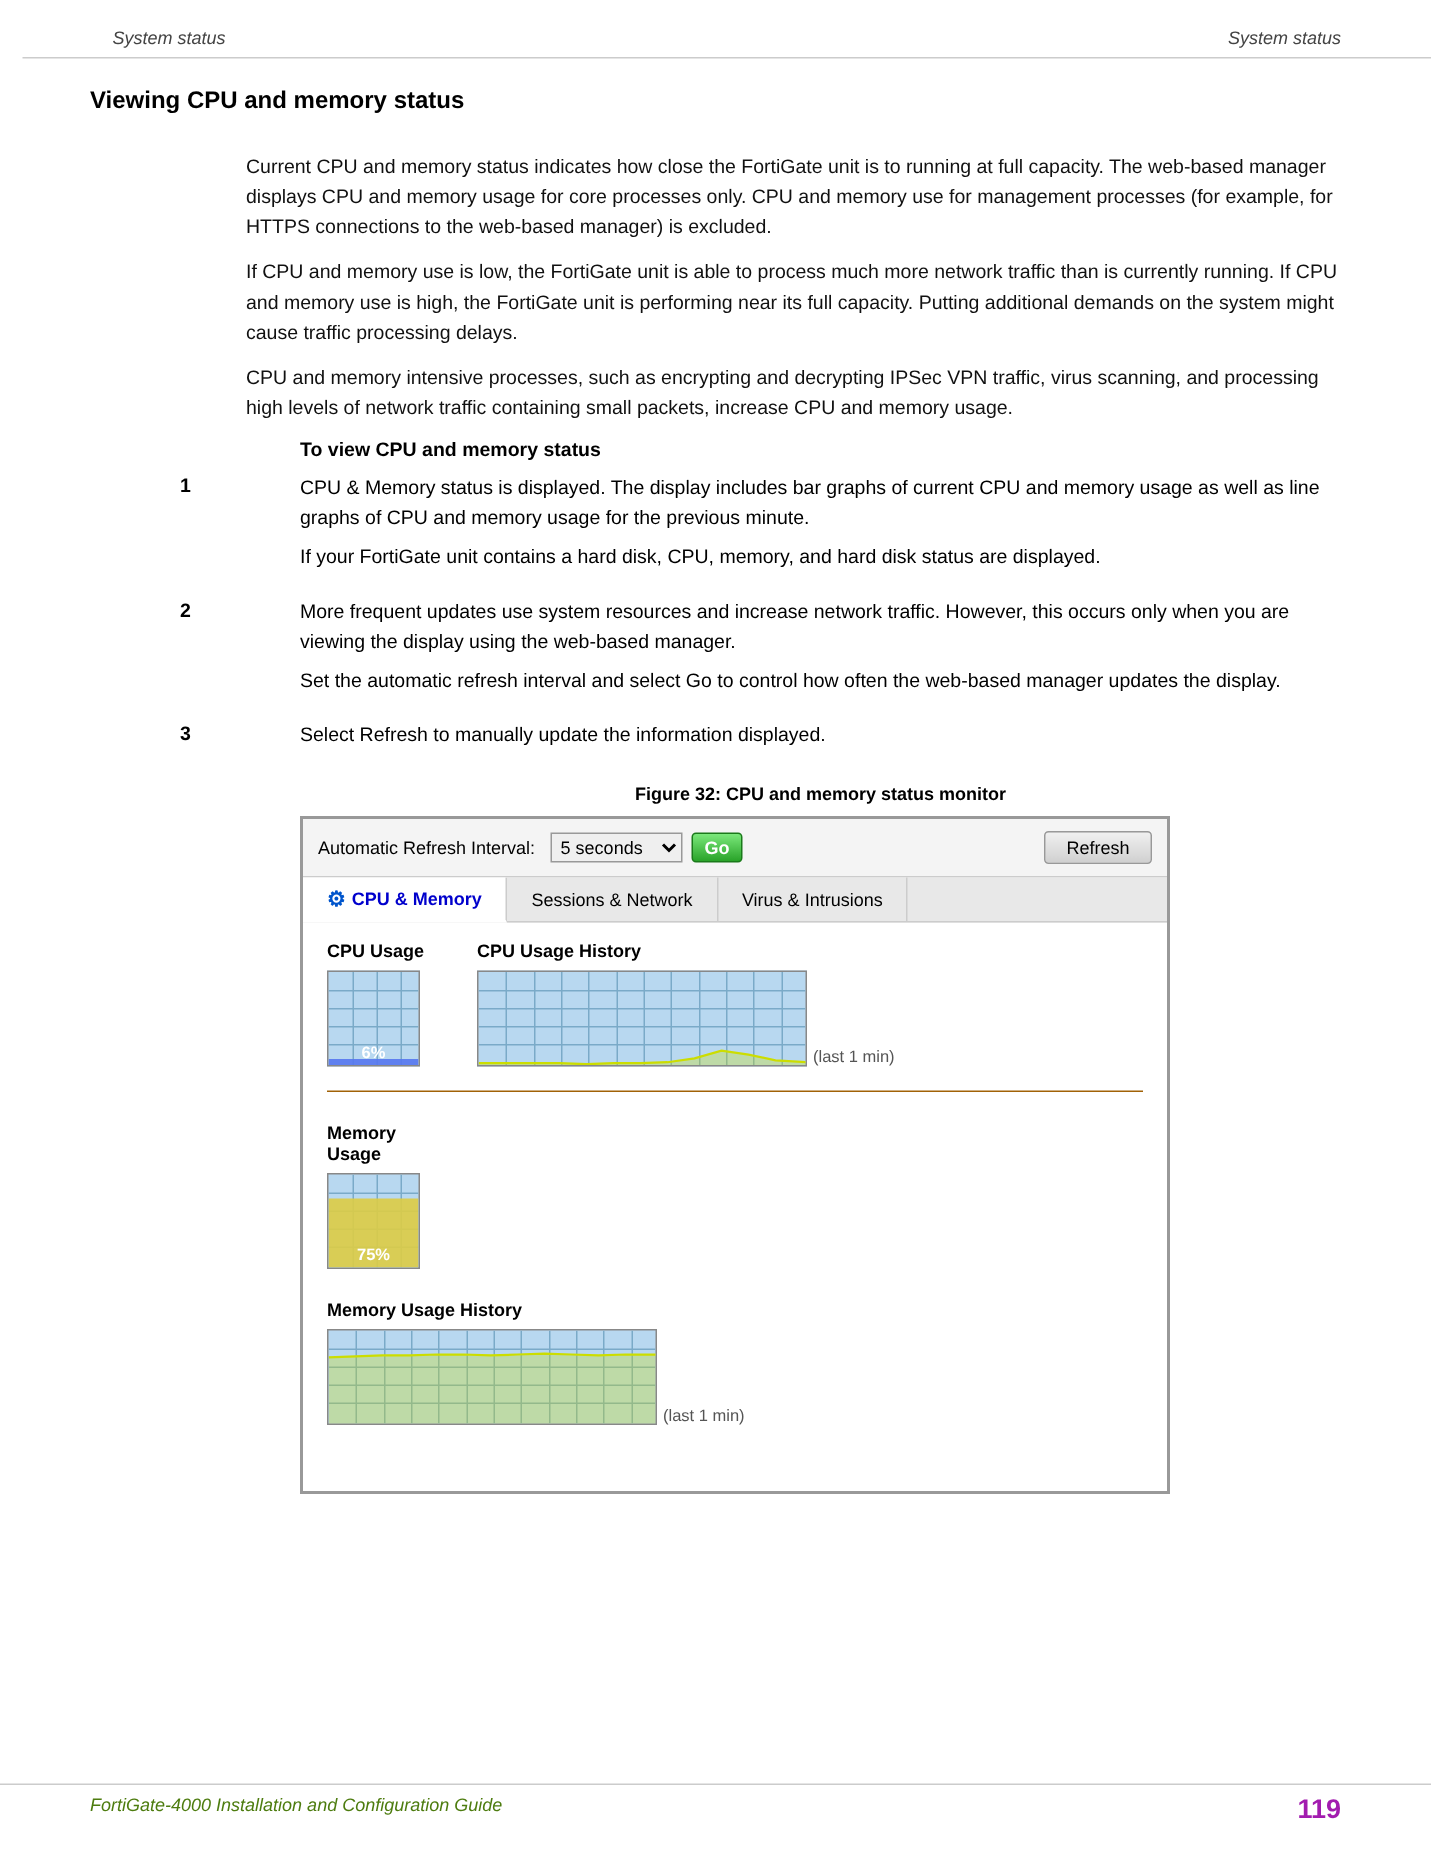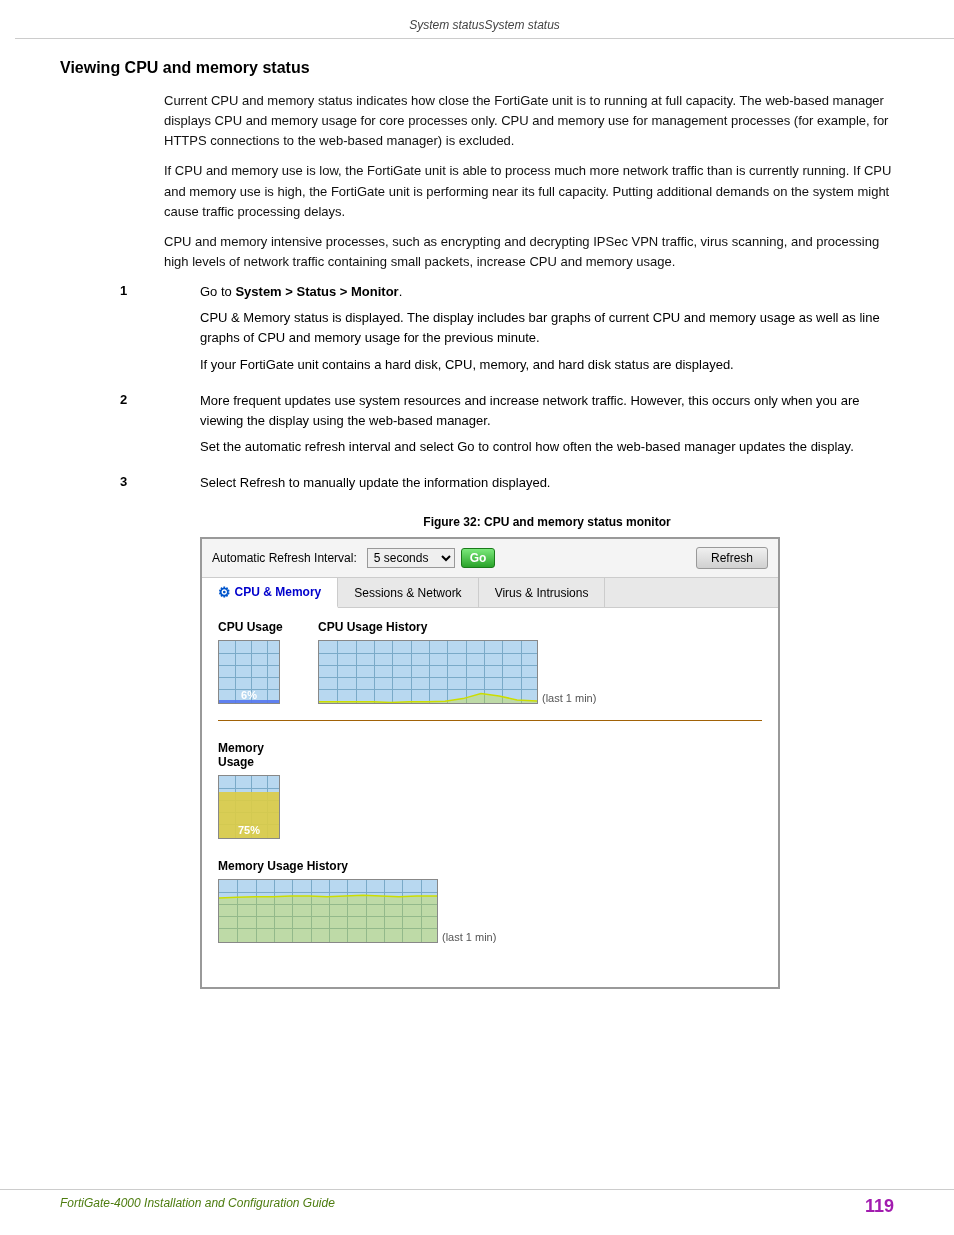--- a/index.html
+++ b/index.html
@@ -17,41 +17,41 @@
       width: 954px;
       min-height: 1235px;
       padding: 0;
       position: relative;
       background: #fff;
     }
 
     
     .page-header {
       display: flex;
-      justify-content: center;
+      justify-content: space-between;
       padding: 18px 60px 6px 60px;
       border-bottom: 1px solid #ccc;
       margin-left: 15px;
     }
     .page-header span {
       font-style: italic;
       font-size: 12px;
       color: #444;
     }
 
     
     .main-content {
       padding: 20px 60px 20px 60px;
     }
 
     
     .section-title {
       font-size: 16px;
       font-weight: bold;
-      margin-bottom: 14px;
+      margin-bottom: 24px;
     }
 
     
     .body-text {
       margin-left: 104px;
       margin-bottom: 10px;
       font-size: 13px;
       line-height: 1.55;
       color: #111;
     }
@@ -269,27 +269,27 @@
   </div>
 
   <div class="main-content">
 
     <div class="section-title">Viewing CPU and memory status</div>
 
     <div class="body-text">Current CPU and memory status indicates how close the FortiGate unit is to running at full capacity. The web-based manager displays CPU and memory usage for core processes only. CPU and memory use for management processes (for example, for HTTPS connections to the web-based manager) is excluded.</div>
     <div class="body-text">If CPU and memory use is low, the FortiGate unit is able to process much more network traffic than is currently running. If CPU and memory use is high, the FortiGate unit is performing near its full capacity. Putting additional demands on the system might cause traffic processing delays.</div>
     <div class="body-text">CPU and memory intensive processes, such as encrypting and decrypting IPSec VPN traffic, virus scanning, and processing high levels of network traffic containing small packets, increase CPU and memory usage.</div>
 
+    <div class="sub-heading">To view CPU and memory status</div>
 
     <div class="numbered-list">
 
       <div class="numbered-item">
         <div class="number">1</div>
         <div class="content">
-          <p>Go to <strong>System &gt; Status &gt; Monitor</strong>.</p>
           <p>CPU &amp; Memory status is displayed. The display includes bar graphs of current CPU and memory usage as well as line graphs of CPU and memory usage for the previous minute.</p>
           <p>If your FortiGate unit contains a hard disk, CPU, memory, and hard disk status are displayed.</p>
         </div>
       </div>
 
       <div class="numbered-item">
         <div class="number">2</div>
         <div class="content">
           <p>More frequent updates use system resources and increase network traffic. However, this occurs only when you are viewing the display using the web-based manager.</p>
           <p>Set the automatic refresh interval and select Go to control how often the web-based manager updates the display.</p>

